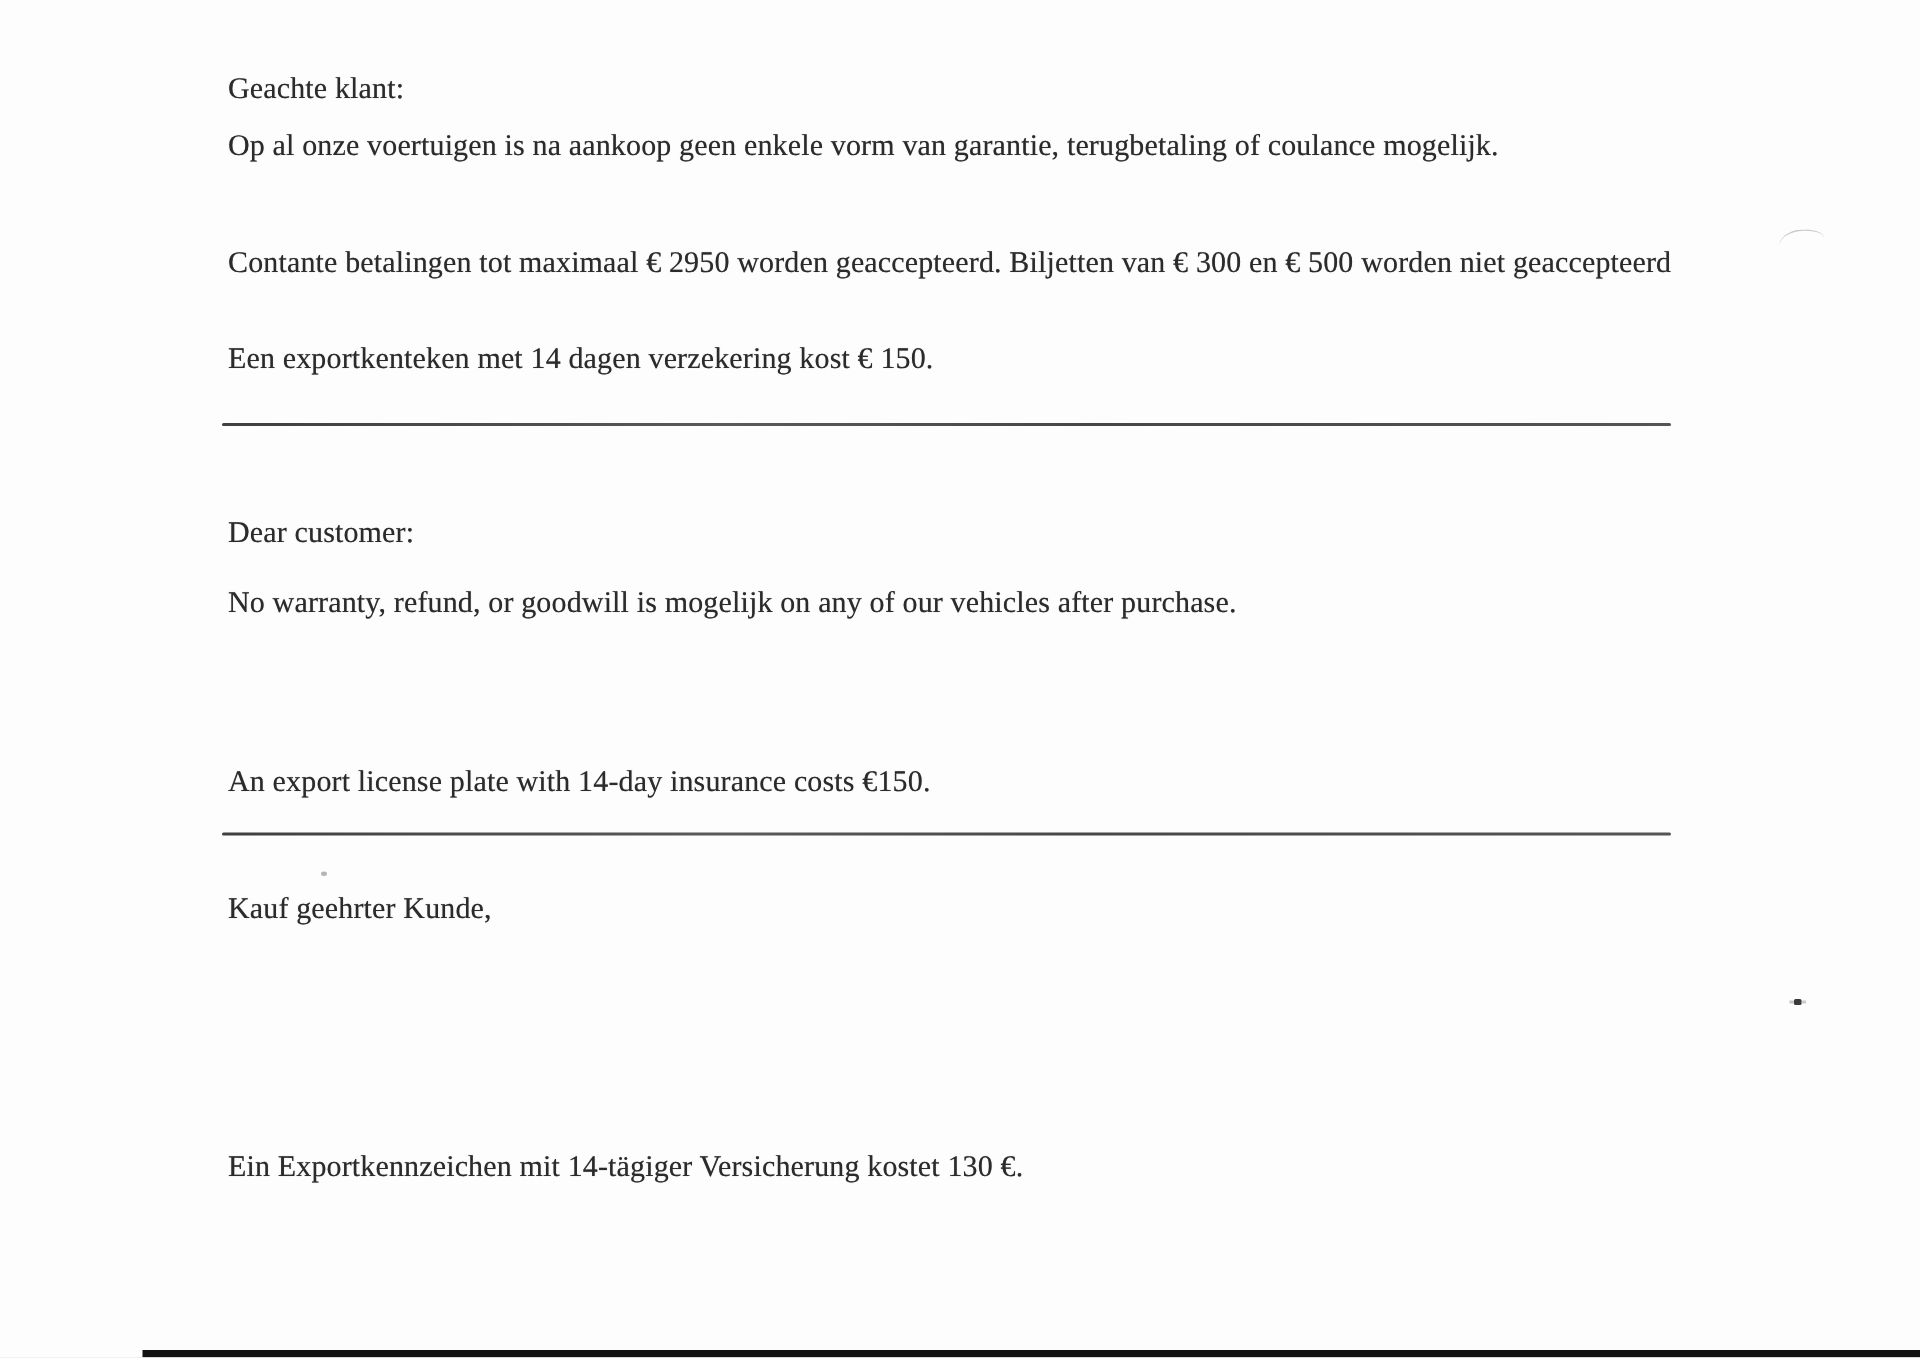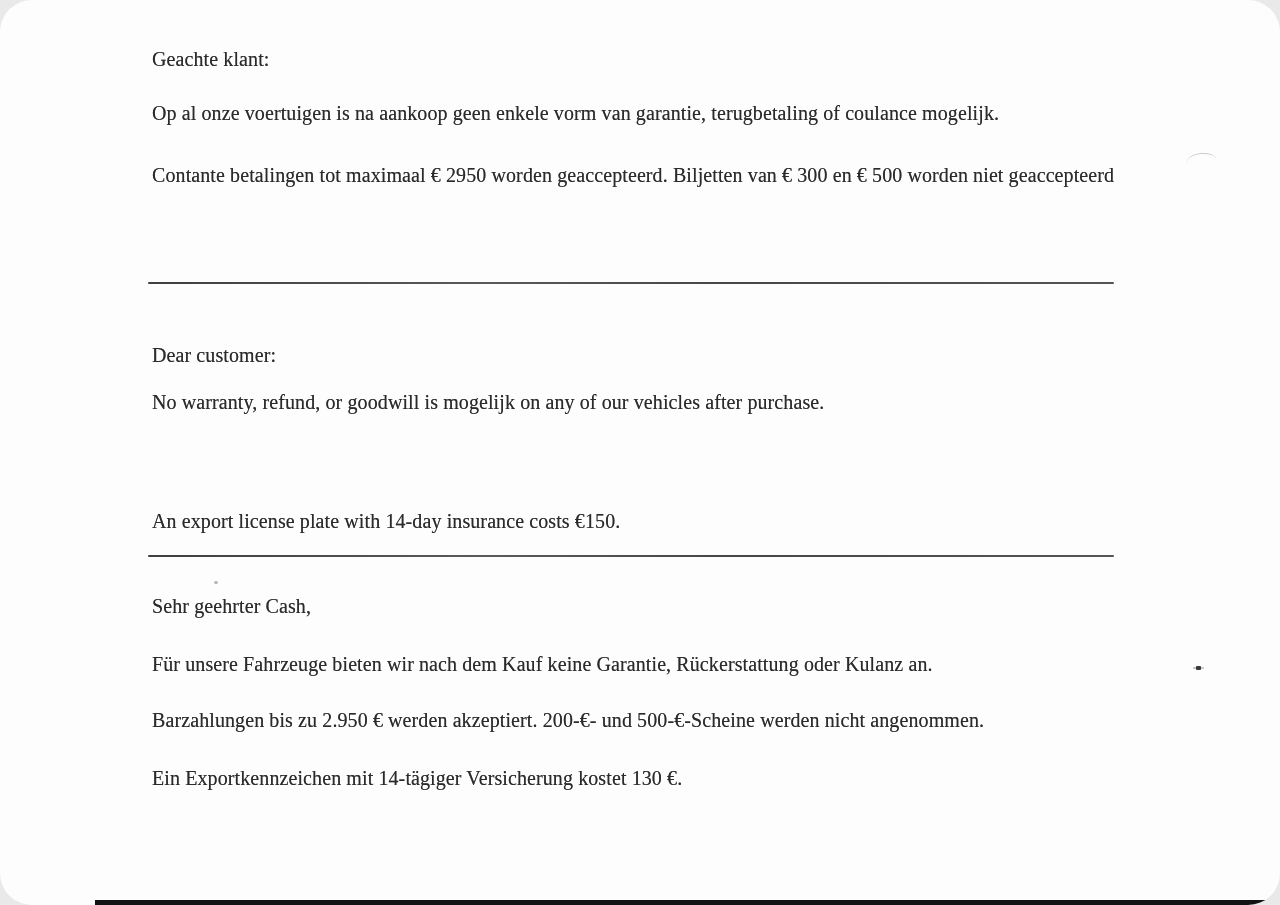--- a/index.html
+++ b/index.html
@@ -8,21 +8,20 @@
     background: #e9e9e9;
   }
   .scan-page {
     position: relative;
     width: 1280px;
     height: 905px;
     background: #fdfdfd;
     overflow: hidden;
     font-family: "Liberation Serif", "DejaVu Serif", serif;
     color: #2b2b2b;
-    border-radius: 32px;
   }
   .doc-line {
     position: absolute;
     left: 152px;
     font-size: 20px;
     line-height: 24px;
     white-space: nowrap;
     letter-spacing: 0.1px;
     color: #2b2b2b;
     text-shadow: 0 0 0.5px rgba(43,43,43,0.6);
@@ -74,34 +73,33 @@
     height: 5px;
     background: #121212;
   }
 </style>
 </head>
 <body>
 
 <div class="scan-page">
 
   <div class="doc-line" style="top:47px">Geachte klant:</div>
-  <div class="doc-line" style="top:101px">Op al onze voertuigen is na aankoop geen enkele vorm van garantie, terugbetaling of coulance mogelijk.</div>
+  <div class="doc-line" style="top:85px">Op al onze voertuigen is na aankoop geen enkele vorm van garantie, terugbetaling of coulance mogelijk.</div>
   <div class="doc-line" style="top:163px">Contante betalingen tot maximaal € 2950 worden geaccepteerd. Biljetten van € 300 en € 500 worden niet geaccepteerd</div>
+  <div class="doc-line" style="top:227px">Een exportkenteken met 14 dagen verzekering kost € 150.</div>
 
   <div class="section-divider" style="top:282px"></div>
 
   <div class="doc-line" style="top:343px">Dear customer:</div>
   <div class="doc-line" style="top:390px">No warranty, refund, or goodwill is mogelijk on any of our vehicles after purchase.</div>
   <div class="doc-line" style="top:509px">An export license plate with 14-day insurance costs €150.</div>
 
   <div class="section-divider" style="top:555px"></div>
 
-  <div class="doc-line" style="top:594px">Sehr geehrter Cash,</div>
-  <div class="doc-line" style="top:652px">Für unsere Fahrzeuge bieten wir nach dem Kauf keine Garantie, Rückerstattung oder Kulanz an.</div>
-  <div class="doc-line" style="top:708px">Barzahlungen bis zu 2.950 € werden akzeptiert. 200-€- und 500-€-Scheine werden nicht angenommen.</div>
+  <div class="doc-line" style="top:594px">Kauf geehrter Kunde,</div>
   <div class="doc-line" style="top:766px">Ein Exportkennzeichen mit 14-tägiger Versicherung kostet 130 €.</div>
 
   <div class="artifact-squiggle"></div>
   <div class="artifact-dot"></div>
   <div class="artifact-speck"></div>
   <div class="scan-edge-bottom"></div>
 
 </div>
 
 </body></html>

